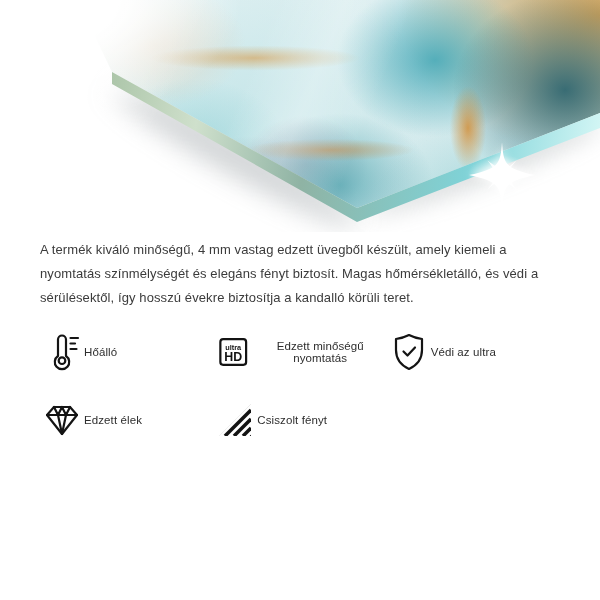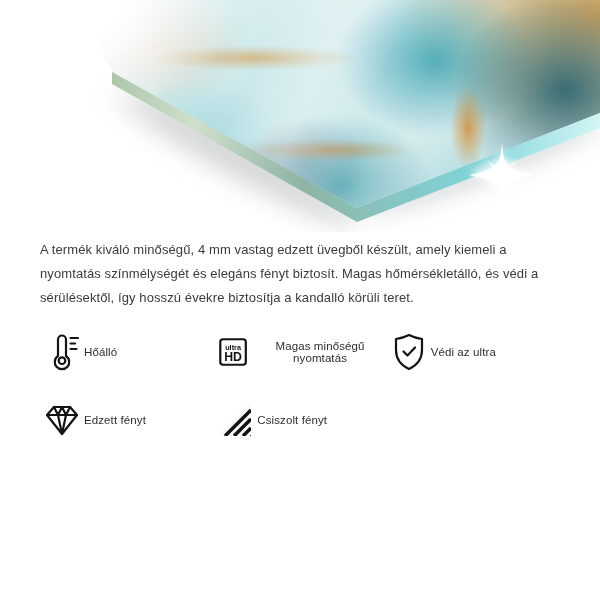--- a/index.html
+++ b/index.html
@@ -103,39 +103,39 @@
       </svg>
       <div class="flabel">Hőálló</div>
     </div>
 
     <div class="feature">
       <svg class="ficon" viewBox="0 0 44 44" aria-hidden="true">
         <rect x="8" y="8" width="28" height="28" rx="3" fill="none" stroke="#131313" stroke-width="2.4"></rect>
         <text class="hd-top" x="22" y="19.5" text-anchor="middle">ultra</text>
         <text class="hd-bottom" x="22" y="32" text-anchor="middle">HD</text>
       </svg>
-      <div class="flabel">Magas minőségű nyomtatás</div>
+      <div class="flabel">Edzett minőségű nyomtatás</div>
     </div>
 
     <div class="feature">
       <svg class="ficon" viewBox="0 0 44 44" aria-hidden="true">
         <path class="icon-stroke" d="M22,5 C26.5,7.3 31,8.5 35,9 L35,20 C35,29.5 29.5,35.5 22,39 C14.5,35.5 9,29.5 9,20 L9,9 C13,8.5 17.5,7.3 22,5 Z"></path>
         <path class="icon-stroke" d="M16.5,21.5 L20.5,25.5 L28,17.5" stroke-width="2.4"></path>
       </svg>
       <div class="flabel">Védi az ultra</div>
     </div>
 
     <div class="feature">
       <svg class="ficon" viewBox="0 0 44 44" aria-hidden="true">
         <path class="icon-stroke" stroke-width="2" d="M7,17 L14,9 L30,9 L37,17 L22,36 Z"></path>
         <path class="icon-stroke" stroke-width="2" d="M7,17 L37,17"></path>
         <path class="icon-stroke" stroke-width="2" d="M14,9 L18,17 L22,9 L26,17 L30,9"></path>
         <path class="icon-stroke" stroke-width="2" d="M18,17 L22,36 L26,17"></path>
       </svg>
-      <div class="flabel">Edzett fényt</div>
+      <div class="flabel">Edzett élek</div>
     </div>
 
     <div class="feature">
       <svg class="ficon" viewBox="0 0 44 44" aria-hidden="true">
         <defs>
           <clipPath id="triclip">
               <path d="M6,38 L38,38 L38,6 Z"></path>
             </clipPath>
         </defs>
         <g clip-path="url(#triclip)" stroke="#131313" stroke-width="3.6">

